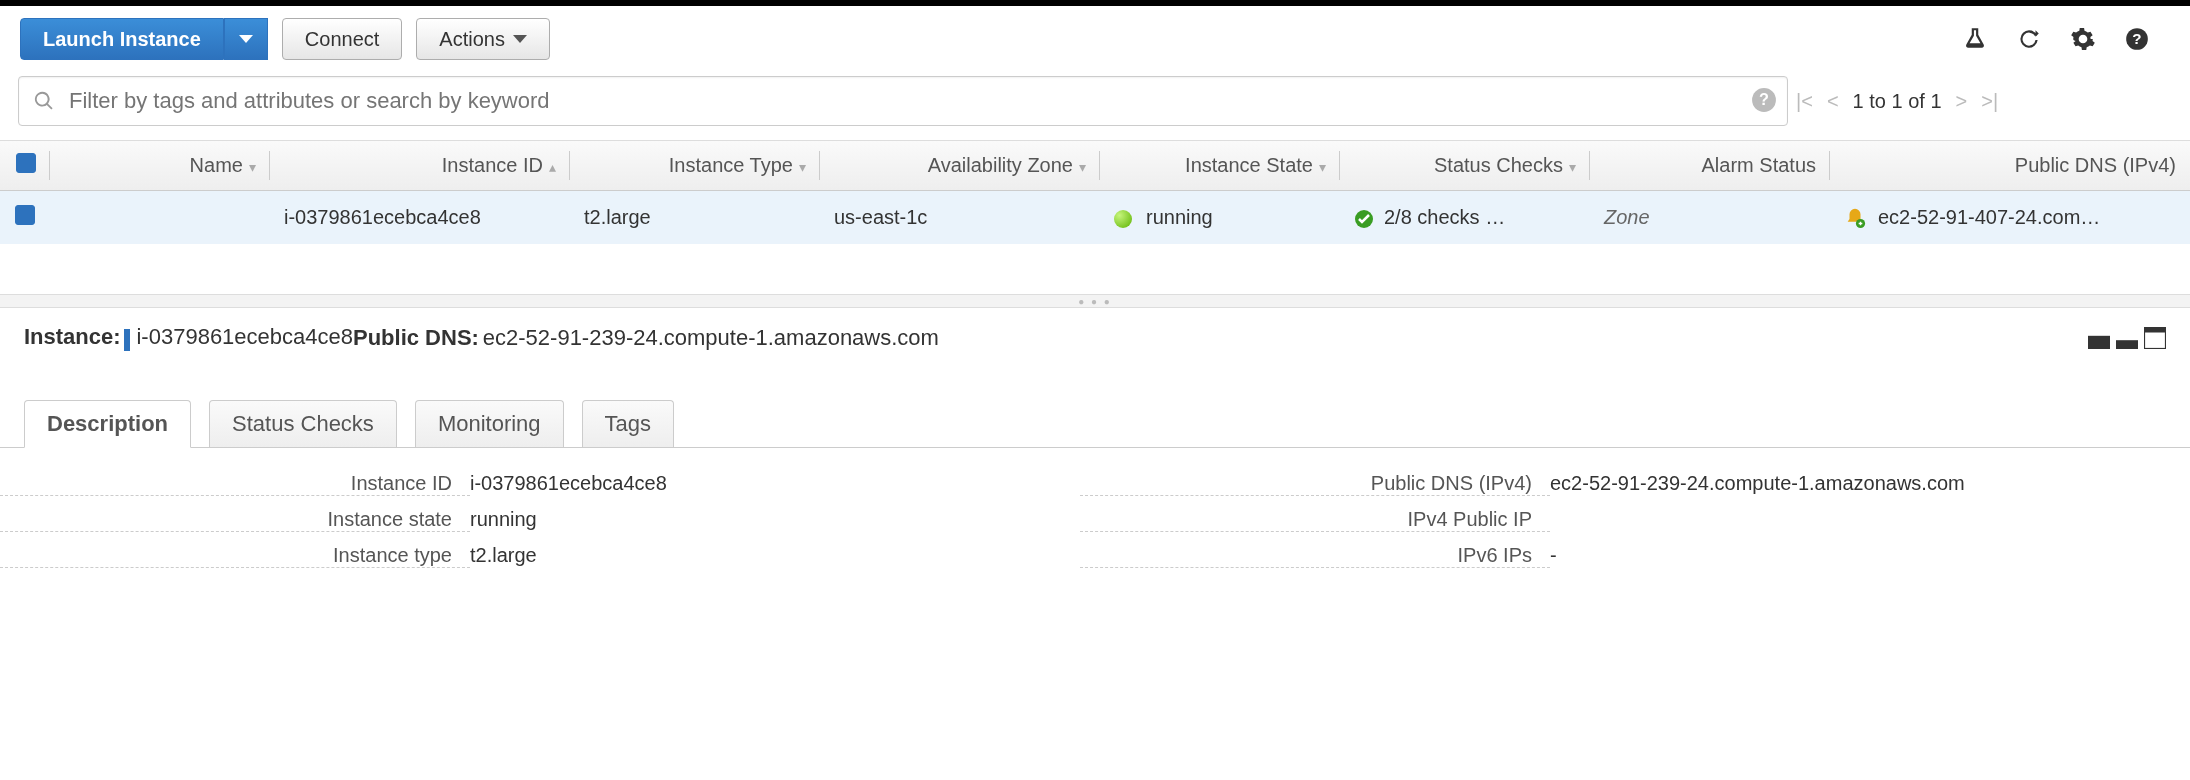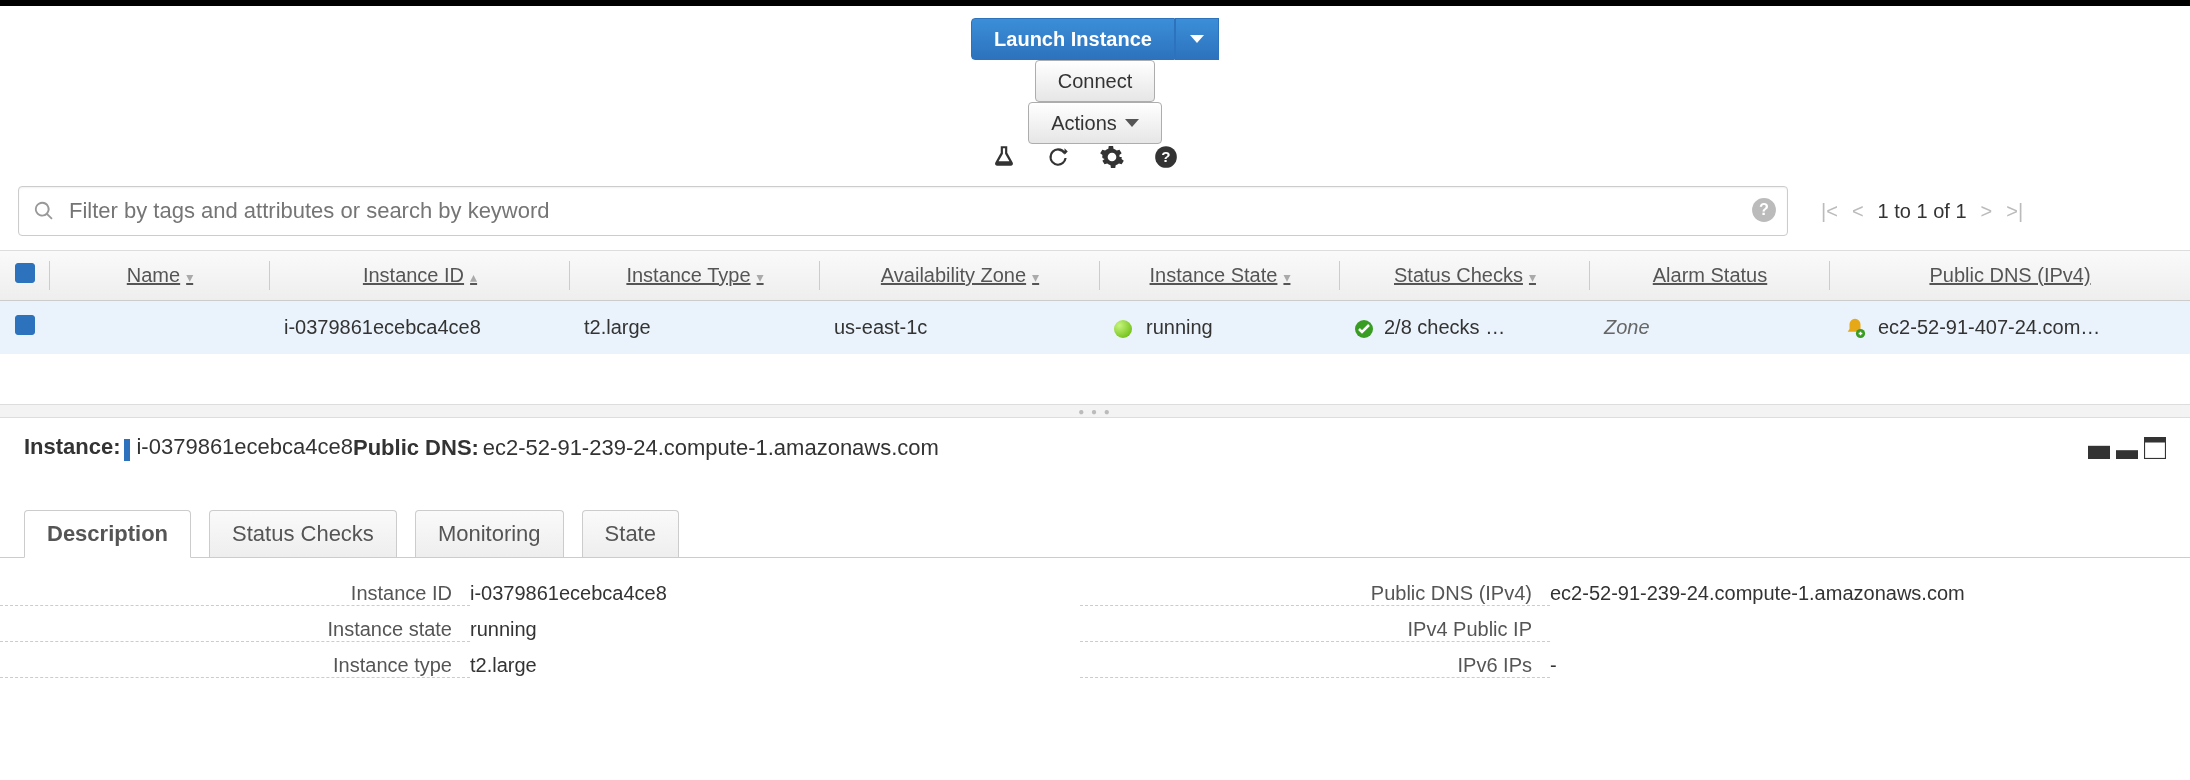--- a/index.html
+++ b/index.html
@@ -1,19 +1,19 @@
 <!DOCTYPE html>
 <html><head>
 <meta charset="utf-8">
 <style>
 * { box-sizing: border-box; margin: 0; padding: 0; font-family: "Helvetica Neue", Arial, sans-serif; }
 body { background: #fff; color: #333; font-size: 14px; width: 2190px; }
 .topbar { background: #000; height: 6px; }
 .toolbar {
-  display: flex; align-items: center; padding: 12px 20px 16px 20px; flex-direction: column;
+  display: flex; align-items: center; padding: 12px 20px 16px 20px;
 }
 .btn {
   display: inline-flex; align-items: center; justify-content: center;
   height: 42px; border-radius: 4px; font-size: 20px; cursor: pointer;
   border: 1px solid #adadad; background: linear-gradient(#fff,#e6e6e6);
   padding: 0 22px; color: #333;
 }
 .btn-primary {
   background: linear-gradient(#3b8ed8,#2d72bd); color: #fff; border-color: #2d72bd;
   font-weight: bold;
@@ -21,43 +21,43 @@
 .btn-group { display: inline-flex; }
 .btn-group .btn-primary { border-top-right-radius: 0; border-bottom-right-radius: 0; }
 .btn-caret { border-top-left-radius: 0; border-bottom-left-radius: 0; border-left: 1px solid #2d72bd; padding: 0 14px; }
 .caret { width: 0; height: 0; border-left: 7px solid transparent; border-right: 7px solid transparent; border-top: 8px solid #fff; }
 .caret-dark { border-top-color: #555; display: inline-block; vertical-align: middle; margin-left: 8px; }
 .toolbar .spacer { flex: 1; }
 .tool-icons { display: flex; gap: 28px; align-items: center; padding-right: 20px; }
 .tool-icons .icon { width: 26px; height: 26px; color: #333; display: inline-flex; align-items: center; justify-content: center; }
 .tool-icons svg { width: 26px; height: 26px; fill: #333; }
 
-.searchrow { display: flex; align-items: center; padding: 0 18px 14px 18px; gap: 33px; }
+.searchrow { display: flex; align-items: center; padding: 0 18px 14px 18px; gap: 8px; }
 .searchbox {
   flex: 0 0 1770px; display: flex; align-items: center;
   border: 1px solid #ccc; border-radius: 4px; height: 50px; padding: 0 10px 0 14px;
   box-shadow: inset 0 1px 2px rgba(0,0,0,.06);
 }
 .searchbox .mag { width: 22px; height: 22px; margin-right: 14px; }
 .searchbox .mag svg { width: 22px; height: 22px; fill: #999; }
 .searchbox input {
   flex: 1; border: none; outline: none; font-size: 22px; color: #888; background: transparent;
 }
 .searchbox .help { color: #999; }
 .searchbox .help svg { width: 26px; height: 26px; fill: #bbb; }
 .pager { display: flex; align-items: center; gap: 14px; font-size: 20px; color: #aaa; }
 .pager .txt { color: #333; font-weight: normal; }
 .pager .nav { color: #bbb; font-size: 20px; cursor: default; }
 
 .tablewrap { border-top: 1px solid #ddd; }
 .ec2table { width: 100%; border-collapse: collapse; }
 .ec2table th {
-  text-align: center; font-weight: normal; color: #555; font-size: 20px;
+  text-align: right; font-weight: normal; color: #555; font-size: 20px;
   padding: 12px 14px; background: linear-gradient(#fafafa,#eee); border-bottom: 1px solid #ccc;
-  position: relative; white-space: nowrap; text-decoration: underline;
+  position: relative; white-space: nowrap;
 }
 .ec2table th .sort { color: #aaa; font-size: 14px; margin-left: 6px; }
 .ec2table th.sep::after { content: ""; position: absolute; right: 0; top: 10px; bottom: 10px; width: 1px; background: #ccc; }
 .ec2table td { padding: 14px 14px; font-size: 20px; color: #333; white-space: nowrap; }
 .ec2table tr.datarow { background: #eaf3fb; }
 .chkcell { width: 50px; text-align: center; }
 .chk { width: 20px; height: 20px; border: 1px solid #2d72bd; background: #2d72bd; border-radius: 3px; display: inline-block; }
 .status-dot { width: 18px; height: 18px; border-radius: 50%; background: radial-gradient(circle at 30% 30%, #c6f57c, #5cb200); display: inline-block; vertical-align: middle; margin-right: 14px; }
 .alarm-none { font-style: italic; color: #666; }
 .alarm-icon { display:inline-block; width: 22px; height: 22px; margin-right: 12px; vertical-align: middle; }
@@ -228,21 +228,21 @@
           <rect width="20" height="20" fill="#fff" stroke="#333" stroke-width="2"></rect>
           <rect y="0" width="20" height="5" fill="#333"></rect>
         </svg></span>
   </div>
 </div>
 
 <div class="tabs">
   <div class="tab active">Description</div>
   <div class="tab">Status Checks</div>
   <div class="tab">Monitoring</div>
-  <div class="tab">State</div>
+  <div class="tab">Tags</div>
 </div>
 
 <div class="desc">
   <div class="desc-cols">
     <div class="desc-col">
       <div class="desc-row">
         <div class="dl">Instance ID</div>
         <div class="dv">i-0379861ecebca4ce8</div>
       </div>
       <div class="desc-row">

